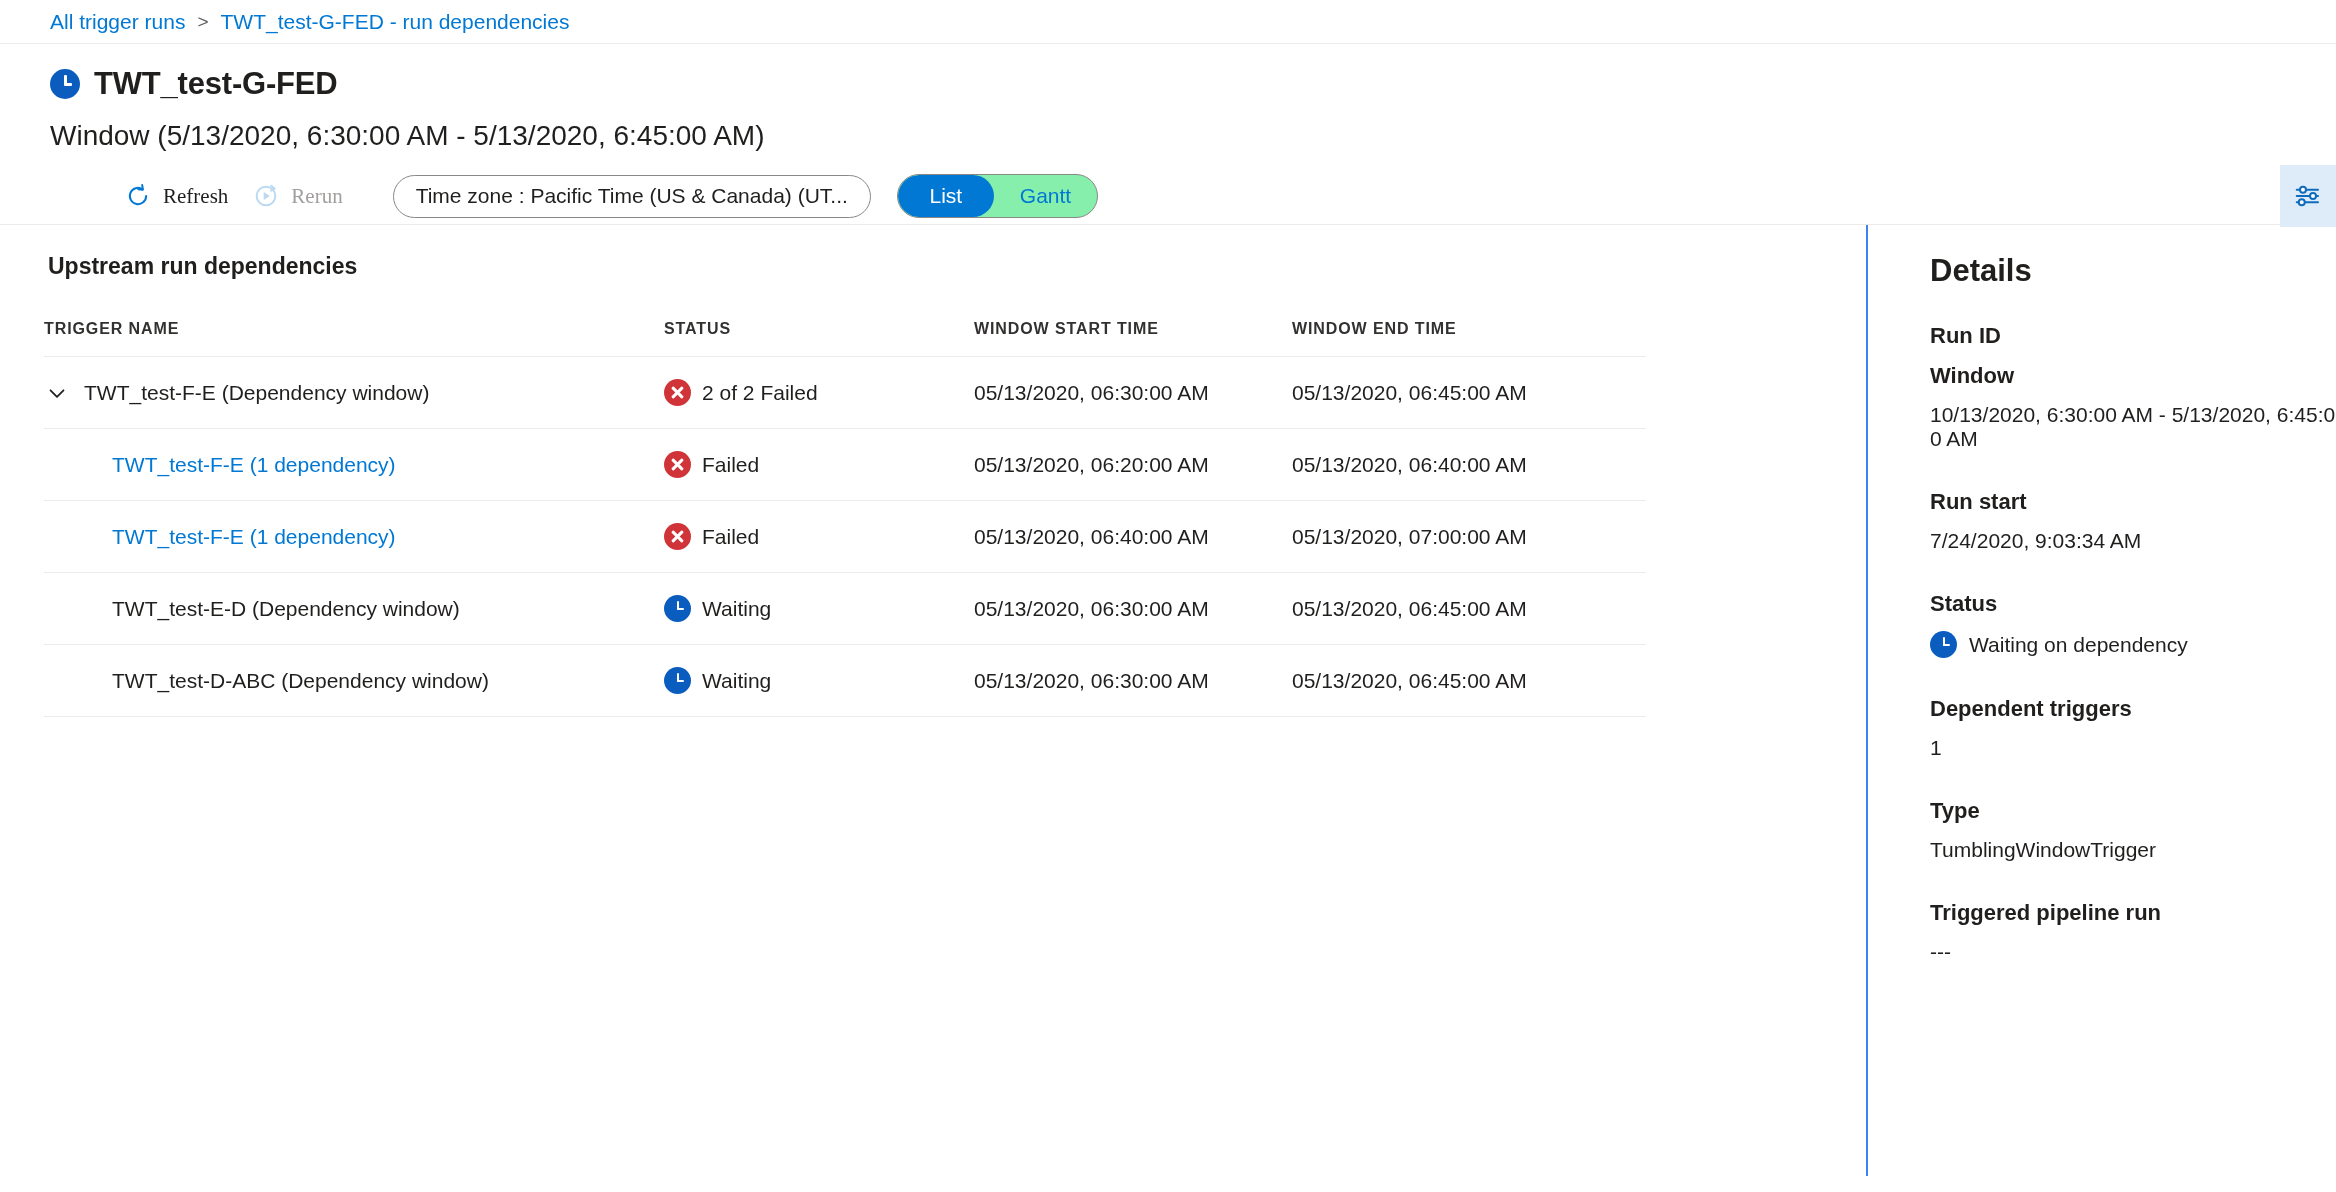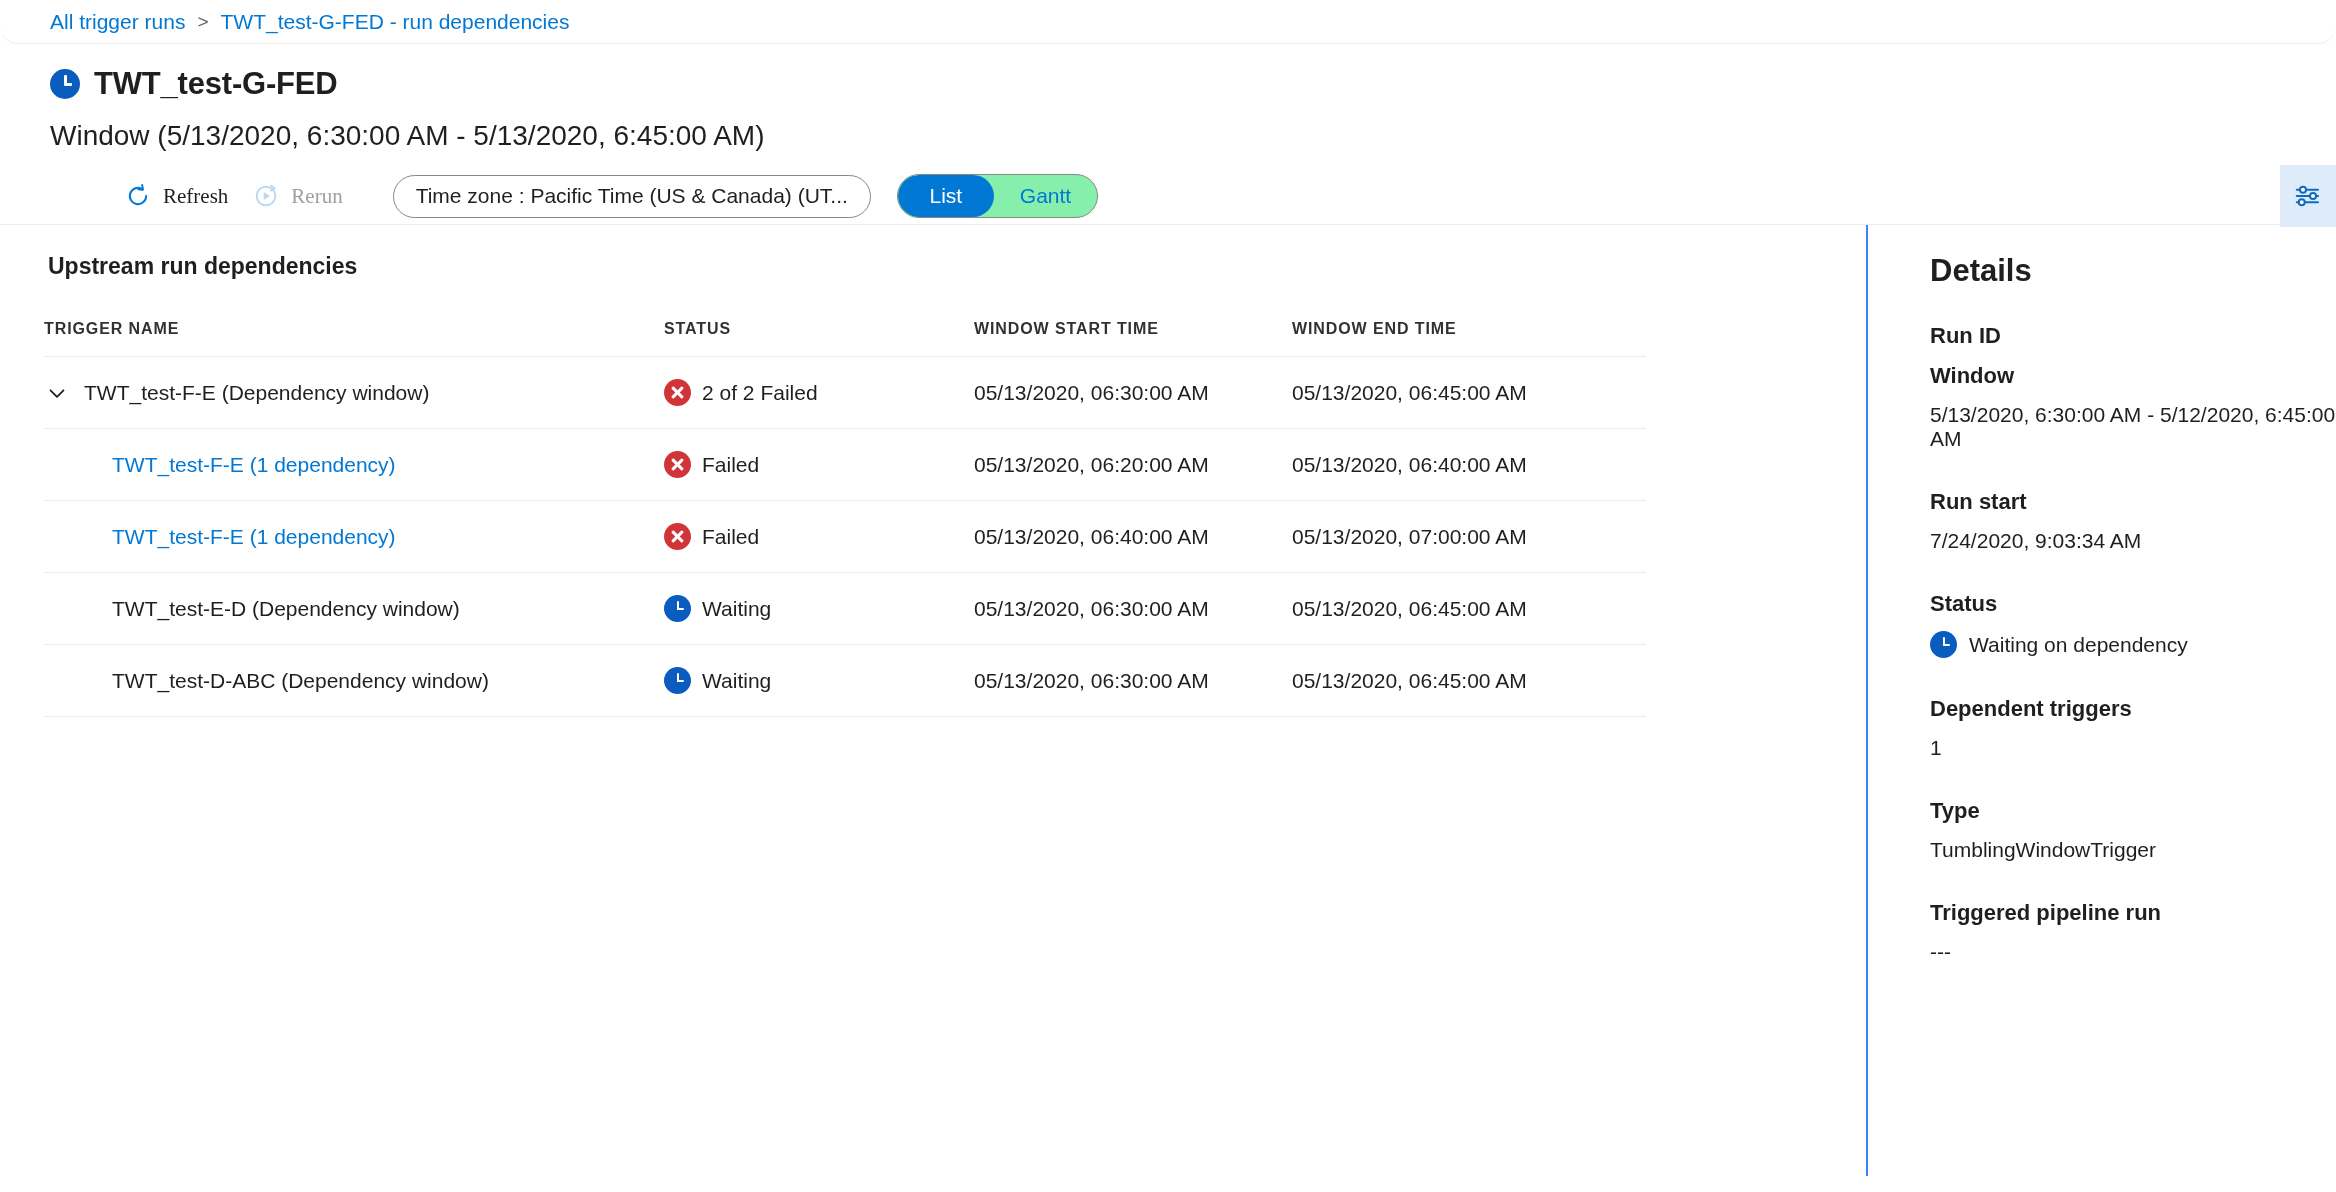--- a/index.html
+++ b/index.html
@@ -23,21 +23,20 @@
   }
 
   
   .breadcrumb-bar {
     height: 44px;
     display: flex;
     align-items: center;
     padding-left: 50px;
     border-bottom: 1px solid #edebe9;
     background: #ffffff;
-    border-radius: 18px;
   }
   .crumb-link {
     color: #0078d4;
     font-size: 21px;
     text-decoration: none;
     cursor: pointer;
     white-space: nowrap;
   }
   .crumb-sep {
     color: #605e5c;
@@ -490,21 +489,21 @@
             </tr>
           </tbody>
       </table>
     </div>
 
     <div class="right-pane">
       <div class="details-title">Details</div>
       <div id="details-fields">
           <div class="det-label">Run ID</div>
           <div class="det-label">Window</div>
-          <div class="det-value">5/13/2020, 6:30:00 AM - 5/12/2020, 6:45:00 AM</div>
+          <div class="det-value">10/13/2020, 6:30:00 AM - 5/13/2020, 6:45:00 AM</div>
           <div class="det-label">Run start</div>
           <div class="det-value">7/24/2020, 9:03:34 AM</div>
           <div class="det-label">Status</div>
           <div class="det-value with-icon">
             <span class="ic-waiting"></span>
             <span>Waiting on dependency</span>
           </div>
           <div class="det-label">Dependent triggers</div>
           <div class="det-value">1</div>
           <div class="det-label">Type</div>

